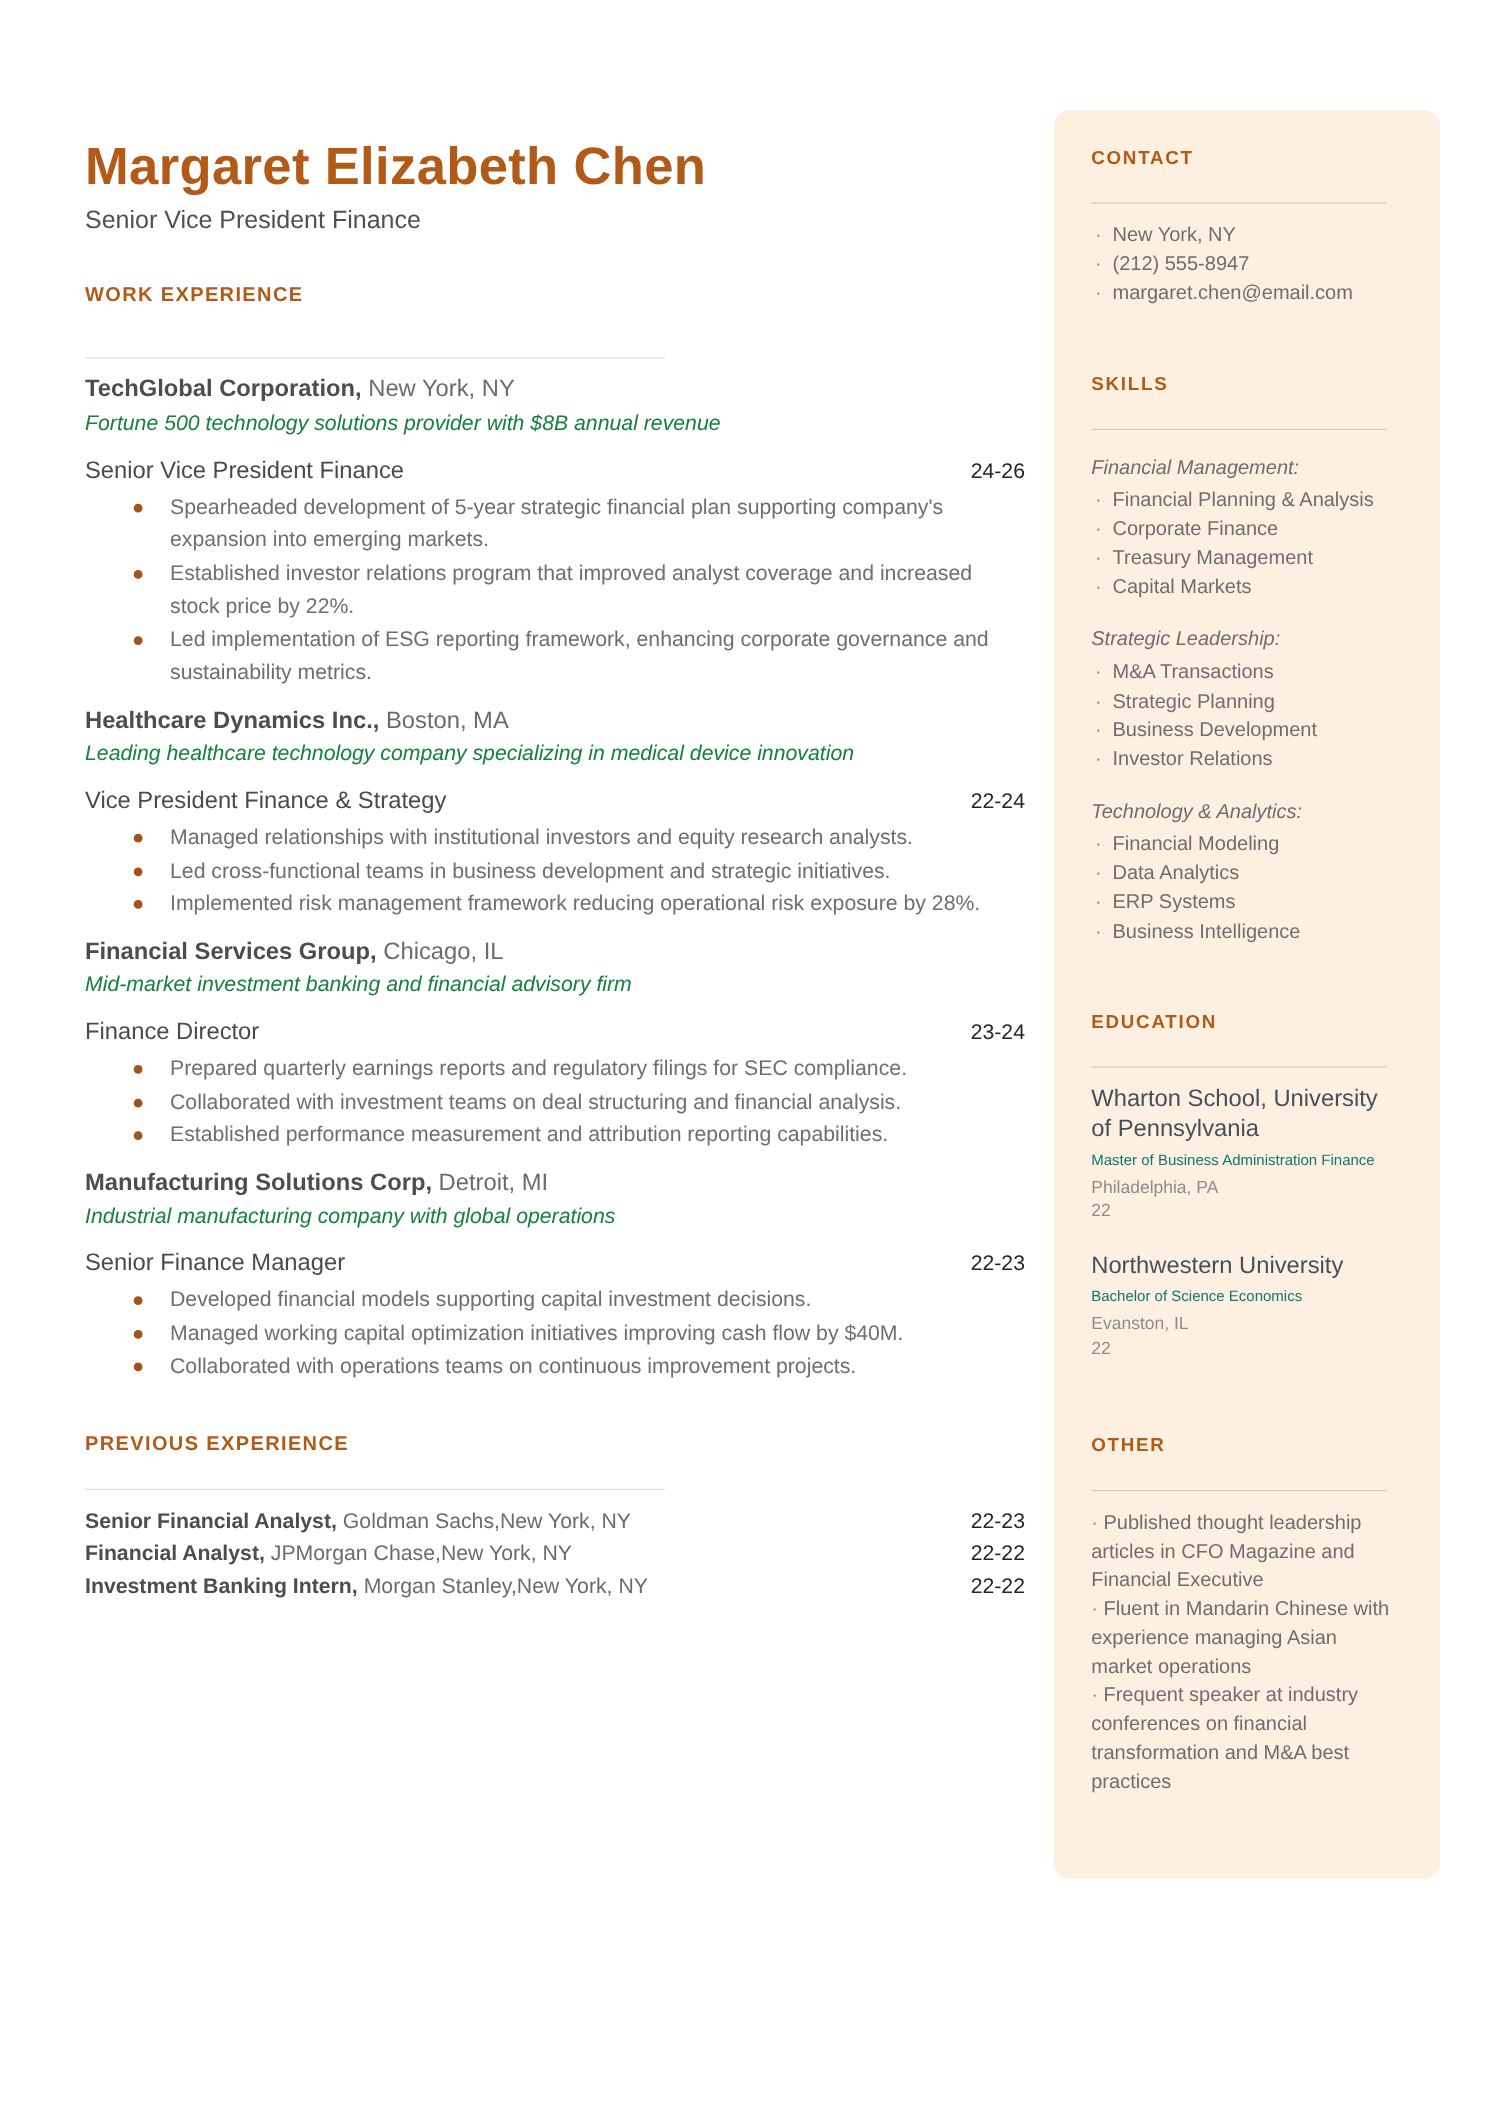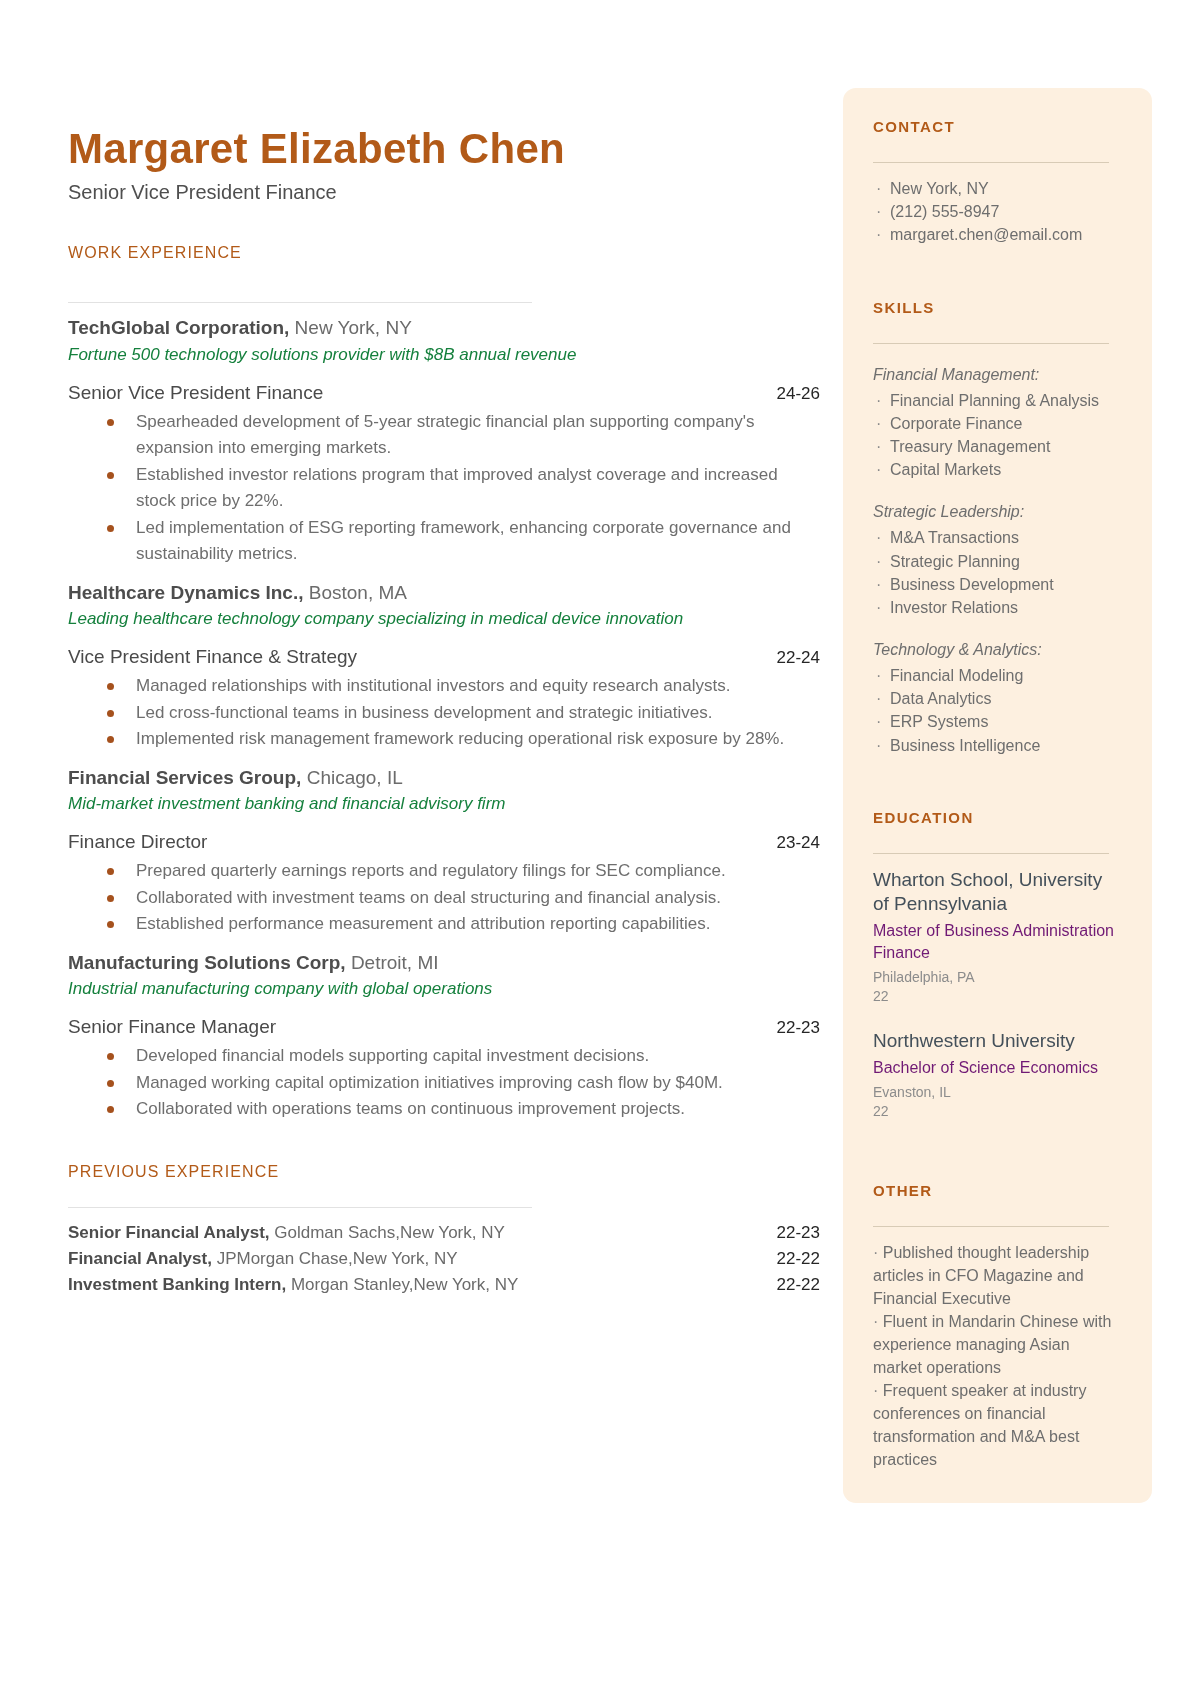--- a/index.html
+++ b/index.html
@@ -11,28 +11,28 @@
   *{margin:0;padding:0;box-sizing:border-box;}
   html,body{background:#ffffff;}
   body{
     width:1190px;height:1683px;
     font-family:"Liberation Sans","DejaVu Sans",sans-serif;
     position:relative;
   }
   .page{position:relative;width:1190px;height:1683px;background:#ffffff;overflow:hidden;}
 
   
-  .main{position:absolute;left:68px;top:16px;width:752px;}
+  .main{position:absolute;left:68px;top:0;width:752px;}
   .person-name{
     margin-top:110px;font-size:42px;font-weight:700;color:var(--accent);
     letter-spacing:.3px;line-height:1.1;
   }
   .person-title{margin-top:9px;font-size:20px;color:#4f4f4f;}
   .section-heading{
-    margin-top:40px;font-size:16px;font-weight:400;color:var(--accent);
+    margin-top:40px;font-size:16px;font-weight:700;color:var(--accent);
     letter-spacing:1.1px;
   }
   .rule-main{border:none;border-top:1px solid #e2e2e2;width:464px;margin-top:40px;}
   .company-line{margin-top:12px;font-size:19px;line-height:1.35;}
   .company-name{font-weight:700;color:#4d4d4d;}
   .company-loc{color:#6b6b6b;}
   .company-desc{margin-top:2px;font-size:17px;font-style:italic;color:#15803d;line-height:1.4;}
   .role-row{margin-top:15px;display:flex;justify-content:space-between;align-items:baseline;}
   .role-title{font-size:19px;color:var(--txt-dark);}
   .role-dates{font-size:17px;color:#262626;}
@@ -60,21 +60,21 @@
   .side-rule{border:none;border-top:1px solid #d8cbb6;width:236px;margin:27px 0 14px 0;}
   .side-section{margin-top:52px;}
   .dot-item{
     position:relative;padding-left:17px;font-size:16px;color:var(--txt-gray);line-height:1.45;
   }
   .dot-item::before{content:"\00B7";position:absolute;left:3px;color:#8a8a8a;}
   .skill-group{margin-top:19px;}
   .skill-label{font-size:16px;font-style:italic;color:var(--txt-gray);line-height:1.5;margin-bottom:2px;}
   .edu-school{margin-top:22px;}
   .edu-name{font-size:19px;color:#44505a;line-height:1.27;}
-  .edu-degree{margin-top:4px;font-size:16px;color:#701a75;line-height:1.4;}
+  .edu-degree{margin-top:4px;font-size:12px;color:#0f766e;line-height:1.4;}
   .edu-city{margin-top:3px;font-size:14px;color:#8c8c8c;line-height:1.4;}
   .edu-year{font-size:14px;color:#8c8c8c;line-height:1.4;}
   .other-item{font-size:16px;color:var(--txt-gray);line-height:1.44;}
   .other-item::before{content:"\00B7\0020";color:#8a8a8a;}
 </style>
 </head>
 <body>
 
 <div class="page">
 

